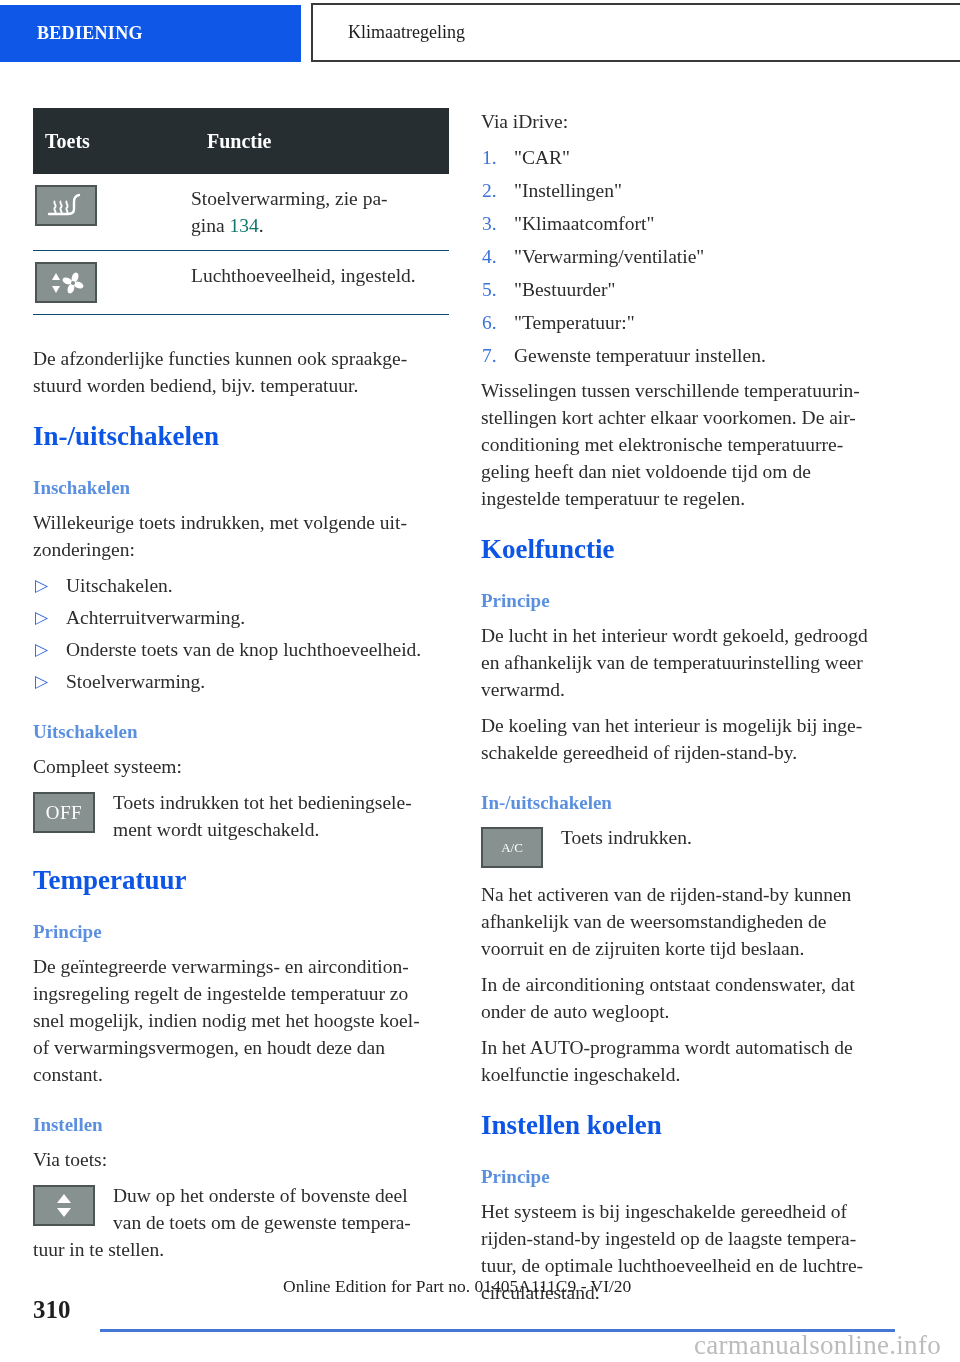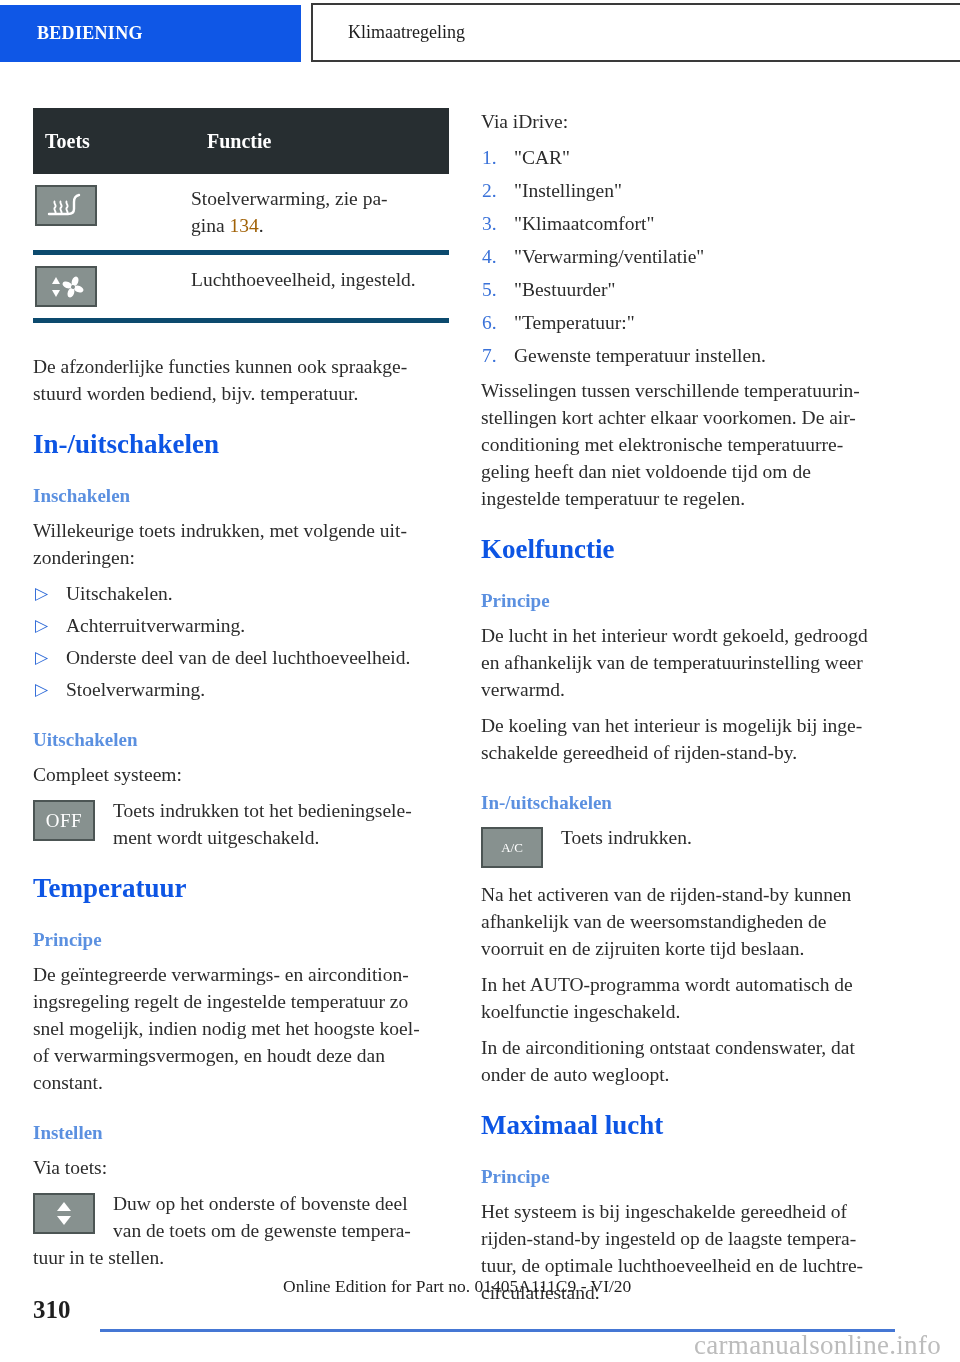--- a/index.html
+++ b/index.html
@@ -31,24 +31,24 @@
   h2 { font-size:27px; line-height:30px; color:#0d55e4; margin:22px 0 12px 0; font-weight:bold; }
   h3 { font-size:19px; line-height:26px; color:#5b90e0; margin:24px 0 8px 0; font-weight:bold; }
 
   
   table.keys { width:416px; border-collapse:collapse; margin:0 0 30px 0; table-layout:fixed; }
   table.keys th {
     background:#272e31; color:#ffffff; font-size:20px; font-weight:bold;
     text-align:left; height:34px; padding:16px;
   }
   table.keys th.c1 { width:130px; padding-left:12px; }
-  table.keys td { border-bottom:5px solid #0c4a6e; padding:11px 0 11px 0; vertical-align:top; }
+  table.keys td { border-bottom:1px solid #0c4a6e; padding:11px 0 11px 0; vertical-align:top; }
   table.keys tr.r1 td { border-top:none; }
   td.cell-func { white-space:pre-line; }
-  a.pagelink { color:#a16207; text-decoration:none; }
+  a.pagelink { color:#0f766e; text-decoration:none; }
 
   
   .key-button {
     width:62px; height:41px; background:#87918f; border:2px solid #4c5554;
     box-sizing:border-box; display:flex; align-items:center; justify-content:center;
     white-space:normal; color:#ffffff;
   }
   .key-button.in-table { margin-left:2px; }
   .btn-row { overflow:hidden; margin:0 0 9px 0; white-space:pre-line; }
   .btn-row .key-button { float:left; margin:3px 18px 4px 0;align-items:center; }
@@ -135,21 +135,21 @@
 
     <h2>In-/uitschakelen</h2>
 
     <h3>Inschakelen</h3>
     <p>Willekeurige toets indrukken, met volgende uit-
 zonderingen:</p>
 
     <ul class="exceptions">
       <li><span class="tri-bullet">▷</span><span>Uitschakelen.</span></li>
       <li><span class="tri-bullet">▷</span><span>Achterruitverwarming.</span></li>
-      <li><span class="tri-bullet">▷</span><span>Onderste deel van de deel luchthoeveelheid.</span></li>
+      <li><span class="tri-bullet">▷</span><span>Onderste toets van de knop luchthoeveelheid.</span></li>
       <li><span class="tri-bullet">▷</span><span>Stoelverwarming.</span></li>
     </ul>
 
     <h3>Uitschakelen</h3>
     <p>Compleet systeem:</p>
 
     <div class="btn-row"><span class="key-button">
           <span class="off-label">OFF</span>
         </span><span>Toets indrukken tot het bedieningsele-
 ment wordt uitgeschakeld.</span></div>
@@ -208,26 +208,26 @@
 
     <h3>In-/uitschakelen</h3>
 
     <div class="btn-row"><span class="key-button">
           <span class="ac-label">A/C</span>
         </span><span>Toets indrukken.</span></div>
 
     <p>Na het activeren van de rijden-stand-by kunnen
 afhankelijk van de weersomstandigheden de
 voorruit en de zijruiten korte tijd beslaan.</p>
+    <p>In de airconditioning ontstaat condenswater, dat
+onder de auto wegloopt.</p>
     <p>In het AUTO-programma wordt automatisch de
 koelfunctie ingeschakeld.</p>
-    <p>In de airconditioning ontstaat condenswater, dat
-onder de auto wegloopt.</p>
-
-    <h2>Maximaal lucht</h2>
+
+    <h2>Instellen koelen</h2>
 
     <h3>Principe</h3>
     <p>Het systeem is bij ingeschakelde gereedheid of
 rijden-stand-by ingesteld op de laagste tempera-
 tuur, de optimale luchthoeveelheid en de luchtre-
 circulatiestand.</p>
 
   </div>
 
   <div class="ft-page">310</div>

